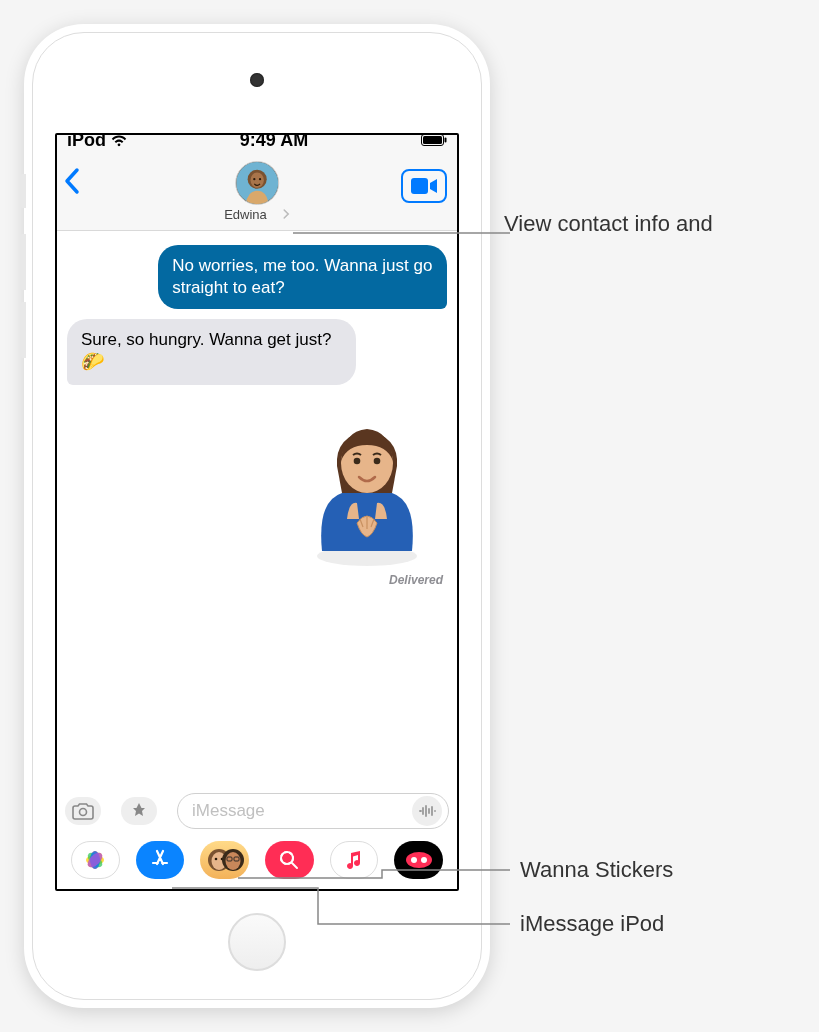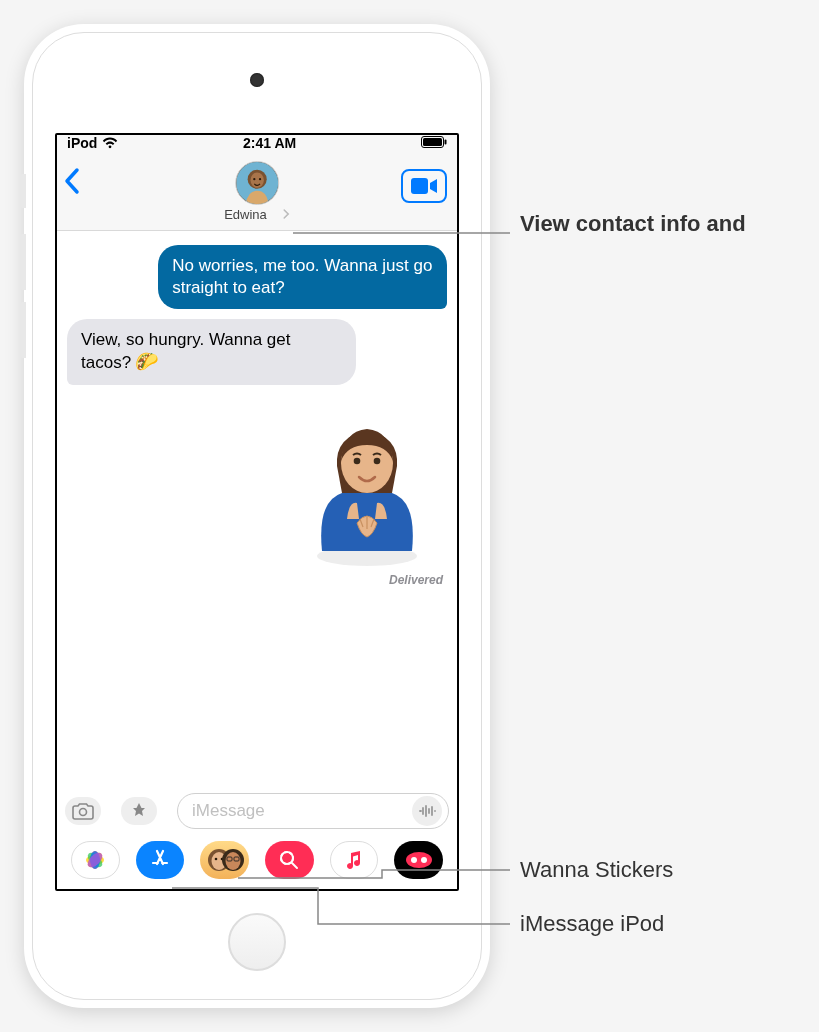--- a/index.html
+++ b/index.html
@@ -70,23 +70,23 @@
       border-radius: 3px 0 0 3px;
     }
     .sb1 { top: 150px; height: 34px; }
     .sb2 { top: 210px; height: 56px; }
     .sb3 { top: 278px; height: 56px; }
 
     .status-bar {
       height: 24px;
       display: flex;
       justify-content: space-between;
-      align-items: flex-start;
-      padding: 0 10px;
-      font-size: 14px;
+      align-items: flex-end;
+      padding: 8px 10px;
+      font-size: 18px;
       font-weight: 600;
       background: #f7f7f7;
     }
     .status-left, .status-right { display: flex; align-items: center; gap: 5px; }
     .wifi-icon { display: inline-flex; }
 
     .nav-bar {
       background: #f7f7f7;
       border-bottom: 1px solid #d9d9d9;
       display: flex;
@@ -266,21 +266,21 @@
 
       <div class="status-bar">
         <div class="status-left">
           <span>iPod</span>
           <span class="wifi-icon">
             <svg width="16" height="12" viewBox="0 0 16 12">
                 <path d="M8 11.2a1.4 1.4 0 1 0 0-2.8 1.4 1.4 0 0 0 0 2.8zM3.6 6.6 5 8c.8-.8 1.8-1.2 3-1.2s2.2.4 3 1.2l1.4-1.4C10.9 5 9.5 4.4 8 4.4s-2.9.6-4.4 2.2zM.8 3.8 2.2 5.2C3.8 3.6 5.8 2.6 8 2.6s4.2 1 5.8 2.6L15.2 3.8C13.2 1.8 10.7.6 8 .6S2.8 1.8.8 3.8z" fill="#000"></path>
               </svg>
           </span>
         </div>
-        <div>2:41 AM</div>
+        <div>9:49 AM</div>
         <div class="status-right">
           <span>
             <svg width="26" height="12" viewBox="0 0 26 12">
                 <rect x="0.5" y="0.5" width="22" height="11" rx="2.5" fill="none" stroke="#000"></rect>
                 <rect x="2" y="2" width="19" height="8" rx="1.5" fill="#000"></rect>
                 <rect x="23.5" y="3.5" width="2" height="5" rx="1" fill="#000"></rect>
               </svg>
           </span>
         </div>
       </div>
@@ -319,21 +319,21 @@
           </svg>
         </div>
       </div>
 
       <div class="conversation">
         <div class="row">
             <div class="bubble sent">No worries, me too. Wanna just go straight to eat?</div>
           </div>
         <div class="row">
             <div class="bubble received">
-          <span>View, so hungry. Wanna get tacos? </span><span class="taco">🌮</span>
+          <span>Sure, so hungry. Wanna get just? </span><span class="taco">🌮</span>
         </div>
           </div>
         <div class="row">
           <div class="memoji-sticker">
             <svg viewBox="0 0 160 170">
               <ellipse cx="80" cy="155" rx="50" ry="10" fill="rgba(0,0,0,0.07)"></ellipse>
               <path d="M35 150 Q30 100 55 92 L105 92 Q130 100 125 150 Z" fill="#2560b5"></path>
               <path d="M55 92 L50 65 Q48 35 80 30 Q112 35 110 65 L105 92 Z" fill="#5a3620"></path>
               <ellipse cx="80" cy="62" rx="26" ry="30" fill="#e7b58a"></ellipse>
               <path d="M54 60 Q56 30 80 28 Q104 30 106 60 Q100 44 80 44 Q60 44 54 60" fill="#5a3620"></path>
@@ -430,17 +430,17 @@
     <div class="home-button"></div>
   </div>
 </div>
 
 <svg class="callout-svg" width="819" height="1032">
   <path class="callout-line" d="M293 233 L510 233"></path>
   <path class="callout-line" d="M238 878 L382 878 L382 870 L510 870"></path>
   <path class="callout-line" d="M172 888 L318 888 L318 924 L510 924"></path>
 </svg>
 
-<div class="callout" style="left:520px; top:210px;font-weight:bold;">
+<div class="callout" style="left:504px; top:210px;">
   <div>View contact info and</div>
 </div>
 <div class="callout" style="left:520px; top:856px;">Wanna Stickers</div>
 <div class="callout" style="left:520px; top:910px;">iMessage iPod</div>
 
 </body></html>

